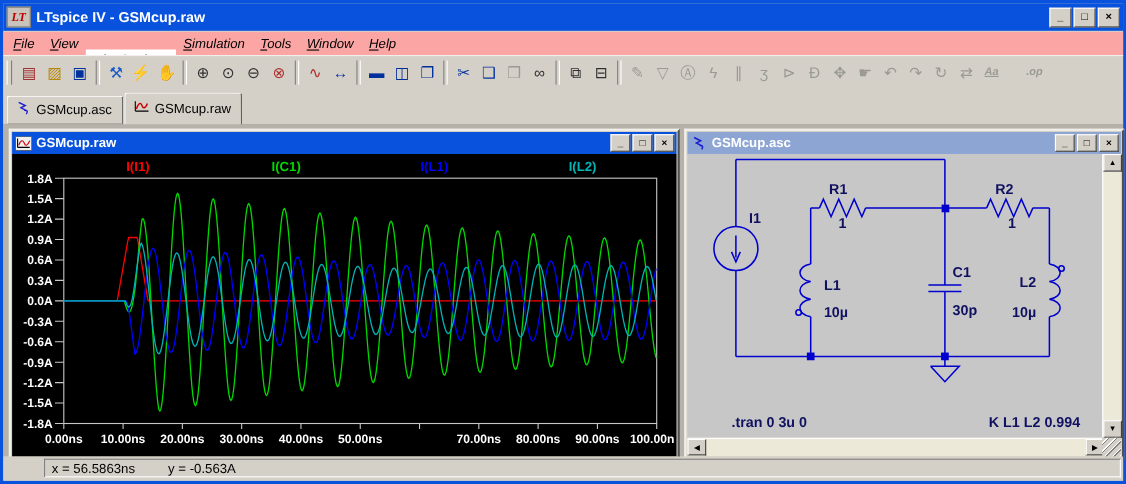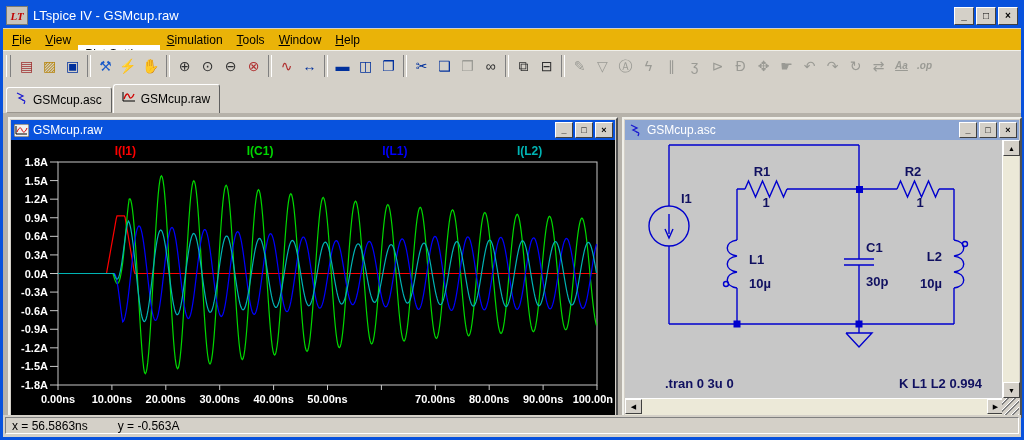--- a/index.html
+++ b/index.html
@@ -4,29 +4,29 @@
 <style>
   html,body{margin:0;padding:0;width:1024px;height:440px;overflow:hidden;
     font-family:"Liberation Sans",sans-serif;background:#d4d0c8;}
   .app{position:absolute;inset:0;border:3px solid #0852dd;background:#d4d0c8;box-sizing:border-box;}
 
   
   .titlebar{position:absolute;left:0;top:0;right:0;height:25px;background:#0852dd;
     display:flex;align-items:center;padding:0 3px;gap:5px;}
   .logo{width:20px;height:17px;background:#c8c4bc;border:1px solid #7a7a72;display:flex;
     align-items:center;justify-content:center;font:italic bold 11px "Liberation Serif",serif;color:#c00000;}
-  .title-text{color:#fff;font-weight:normal;font-size:13px;flex:1;}
+  .title-text{color:#fff;font-weight:bold;font-size:13px;flex:1;}
   .winbtns{display:flex;gap:2px;}
   .winbtn{width:18px;height:16px;background:#d4d0c8;border:1px solid;border-color:#fff #404040 #404040 #fff;
     display:flex;align-items:center;justify-content:center;font-size:10px;font-weight:bold;color:#000;line-height:1;}
   .winbtn.small{width:16px;height:14px;font-size:9px;}
 
   
-  .menubar{position:absolute;left:0;top:26px;right:0;height:21px;background:#eab308;
-    display:flex;align-items:center;font-size:12px;color:#000;padding-left:2px;}
+  .menubar{position:absolute;left:0;top:26px;right:0;height:21px;background:#fca5a5;
+    display:flex;align-items:center;font-size:12px;color:#000;padding-left:2px;font-style:italic;}
   .mi{padding:2px 7px;}
   .mi.open{background:#fff;margin-top:28px;}
   .mi u{text-decoration:underline;}
 
   
   .toolbar{position:absolute;left:0;top:47px;right:0;height:30px;background:#d4d0c8;
     display:flex;align-items:center;padding-left:2px;border-top:1px solid #f0efe9;}
   .tb-handle{width:3px;height:22px;border-left:1px solid #fff;border-right:1px solid #808080;margin:0 4px 0 1px;}
   .tbtn{width:23px;height:23px;display:flex;align-items:center;justify-content:center;
     font-size:14px;line-height:1;}
@@ -61,21 +61,21 @@
     border-top:1px solid #fff;box-sizing:border-box;}
   .sbtn{position:absolute;width:17px;height:16px;background:#d4d0c8;border:1px solid;
     border-color:#fff #404040 #404040 #fff;display:flex;align-items:center;justify-content:center;
     font-size:7px;color:#000;box-sizing:border-box;}
   .grip{position:absolute;right:1px;bottom:1px;width:17px;height:17px;background:#d4d0c8;
     background-image:repeating-linear-gradient(135deg,transparent 0 3px,#fff 3px 4px,#808080 4px 5px);}
 
   
   .statusbar{position:absolute;left:0;right:0;bottom:0;height:22px;background:#d4d0c8;padding:2px 2px 3px 2px;box-sizing:border-box;}
   .statuspanel{height:100%;border:1px solid;border-color:#808080 #fff #fff #808080;
-    display:flex;align-items:center;gap:30px;padding:0 6px;font-size:12px;color:#000;box-sizing:border-box;}
+    display:flex;align-items:center;gap:30px;padding:0 6px;font-size:12px;color:#000;box-sizing:border-box;margin-left:35px;}
 </style>
 </head>
 <body>
 
 <div class="app">
 
   <div class="titlebar">
     <div class="logo">LT</div>
     <div class="title-text">LTspice IV - GSMcup.raw</div>
     <div class="winbtns" id="main-controls">
@@ -133,21 +133,21 @@
       <div class="tbtn" style="color: rgb(154, 154, 148);">ʒ</div>
       <div class="tbtn" style="color: rgb(154, 154, 148);">⊳</div>
       <div class="tbtn" style="color: rgb(154, 154, 148);">Ð</div>
       <div class="tbtn" style="color: rgb(154, 154, 148);">✥</div>
       <div class="tbtn" style="color: rgb(154, 154, 148);">☛</div>
       <div class="tbtn" style="color: rgb(154, 154, 148);">↶</div>
       <div class="tbtn" style="color: rgb(154, 154, 148);">↷</div>
       <div class="tbtn" style="color: rgb(154, 154, 148);">↻</div>
       <div class="tbtn" style="color: rgb(154, 154, 148);">⇄</div>
       <div class="tbtn txt" style="color: rgb(154, 154, 148); text-decoration: underline;">Aa</div>
-      <div class="tbtn txt" style="color: rgb(154, 154, 148);">.op</div>
+      <div class="tbtn txt" style="color: rgb(154, 154, 148); margin-left: 16px;">.op</div>
     </div>
 
   <div class="tabbar" id="tabbar">
       <div class="tab">
         <span><svg width="14" height="12" viewBox="0 0 14 12">
             <path d="M3,1 L9,4 L5,6 L11,9 M11,9 l-3,-1 M11,9 l-1,3" stroke="#1a1ad0" fill="none" stroke-width="1.2"></path>
           </svg></span>
         <span>GSMcup.asc</span>
       </div>
       <div class="tab active">

